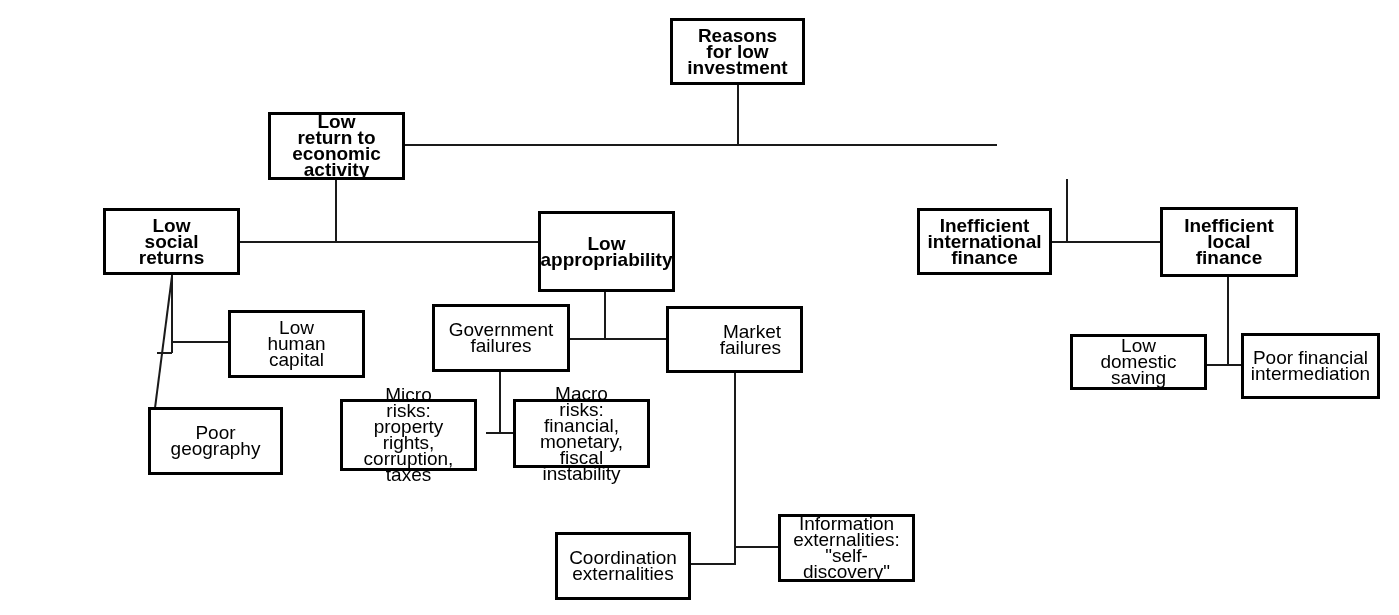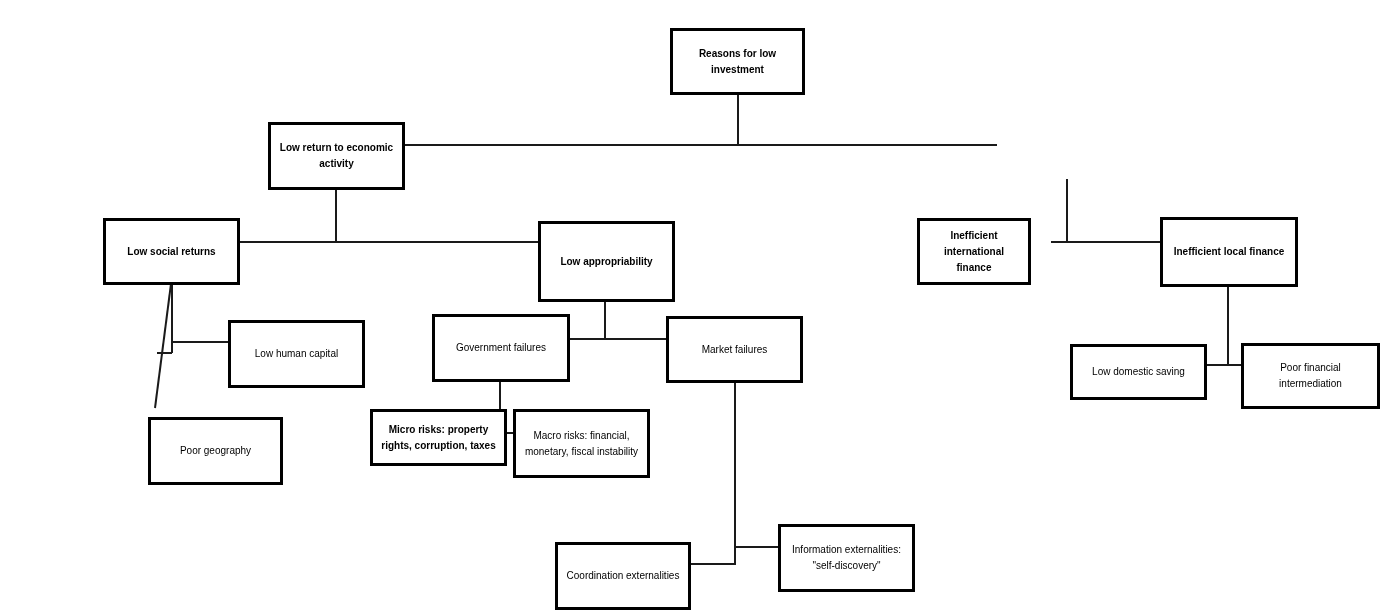--- a/index.html
+++ b/index.html
@@ -25,24 +25,23 @@
   }
   .node {
     position: absolute;
     box-sizing: border-box;
     border: 3px solid #000000;
     background: #ffffff;
     display: flex;
     align-items: center;
     justify-content: center;
     text-align: center;
-    font-size: 10px;
+    font-size: 19px;
     line-height: 16px;
-    padding: 2px 8px;
-    margin-top: 10px;
+    padding: 2px 19px;
   }
   .node.bold {
     font-weight: bold;
   }
 </style>
 </head>
 <body>
 
 <div class="canvas">
 
@@ -78,34 +77,34 @@
 
   <div class="node bold" style="left:670px; top:18px;  width:135px; height:67px;">Reasons for low investment</div>
 
   <div class="node bold" style="left:268px; top:112px; width:137px; height:68px;">Low return to economic activity</div>
 
 
   <div class="node bold" style="left:103px; top:208px; width:137px; height:67px;">Low social returns</div>
 
   <div class="node bold" style="left:538px; top:211px; width:137px; height:81px;">Low appropriability</div>
 
-  <div class="node bold" style="left:917px; top:208px; width:114px; height:67px;">Inefficient international finance</div>
+  <div class="node bold" style="left:917px; top:208px; width:135px; height:67px;">Inefficient international finance</div>
 
   <div class="node bold" style="left:1160px; top:207px; width:138px; height:70px;">Inefficient local finance</div>
 
 
   <div class="node" style="left:228px; top:310px; width:137px; height:68px;">Low human capital</div>
 
   <div class="node" style="left:148px; top:407px; width:135px; height:68px;">Poor geography</div>
 
   <div class="node" style="left:432px; top:304px; width:138px; height:68px;">Government failures</div>
 
   <div class="node" style="left:666px; top:306px; width:137px; height:67px;text-align:right;">Market failures</div>
 
-  <div class="node" style="left:370px; top:399px; width:137px; height:57px;font-weight:bold;">Micro risks: property rights, corruption, taxes</div>
+  <div class="node" style="left:340px; top:399px; width:137px; height:72px;">Micro risks: property rights, corruption, taxes</div>
 
   <div class="node" style="left:555px; top:532px; width:136px; height:68px;">Coordination externalities</div>
 
   <div class="node" style="left:513px; top:399px; width:137px; height:69px;">Macro risks: financial, monetary, fiscal instability</div>
 
   <div class="node" style="left:778px; top:514px; width:137px; height:68px;">Information externalities: "self-discovery"</div>
 
   <div class="node" style="left:1070px; top:334px; width:137px; height:56px;">Low domestic saving</div>
 
   <div class="node" style="left:1241px; top:333px; width:139px; height:66px;">Poor financial intermediation</div>

